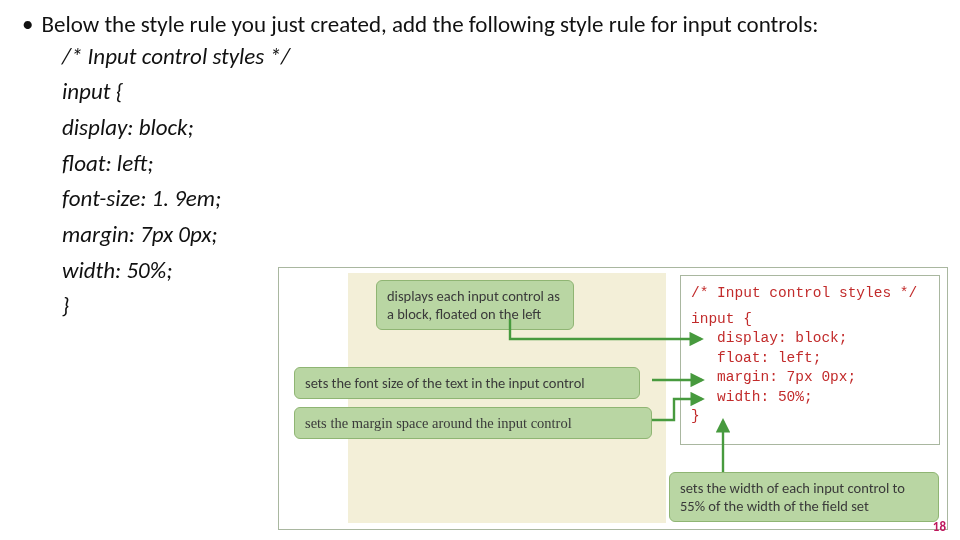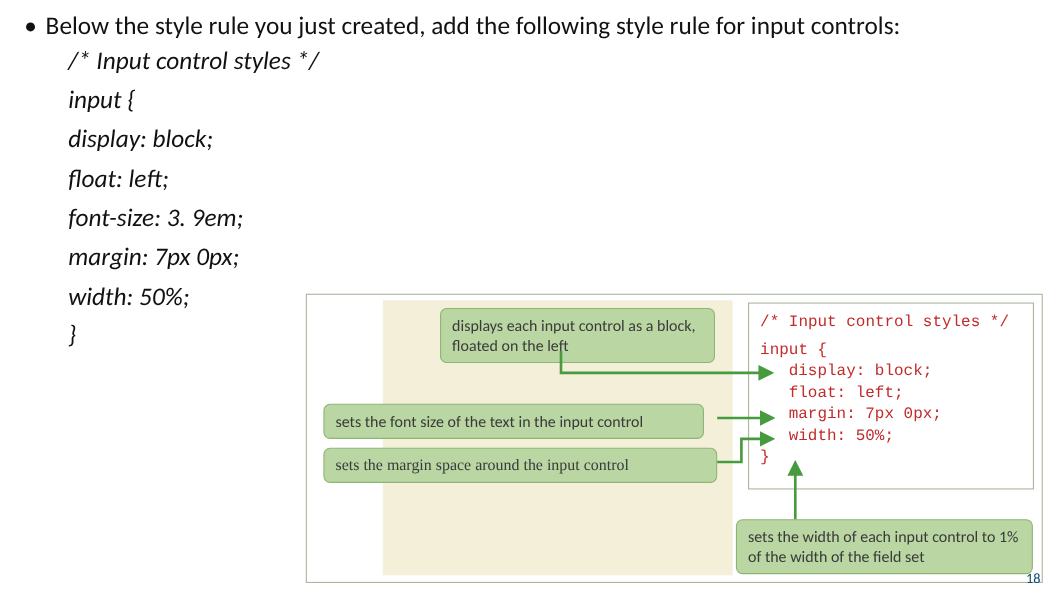--- a/index.html
+++ b/index.html
@@ -78,21 +78,22 @@
     font-size: 14.5px;
     color: #3a3a3a;
     padding: 6px 10px;
     line-height: 1.25;
   }
   .page-num {
     position: absolute;
     right: 14px;
     bottom: 6px;
     font-size: 13px;
-    color: #0c4a6e;
+    color: #be185d;
+    font-weight: bold;
   }
   svg.connectors {
     position: absolute;
     inset: 0;
     width: 100%;
     height: 100%;
     pointer-events: none;
   }
 </style>
 </head>
@@ -101,21 +102,21 @@
 <div class="slide">
   <div class="bullet-row">
     <span class="bullet-dot">•</span>
     <span class="bullet-text">Below the style rule you just created, add the following style rule for input controls:</span>
   </div>
   <div class="code-body">
     <div>/* Input control styles */</div>
     <div>input {</div>
     <div>display: block;</div>
     <div>float: left;</div>
-    <div>font-size: 3. 9em;</div>
+    <div>font-size: 1. 9em;</div>
     <div>margin: 7px 0px;</div>
     <div>width: 50%;</div>
     <div>}</div>
   </div>
 </div>
 
 <div class="figure-wrap">
   <div class="figure-border"></div>
   <div class="beige"></div>
 
@@ -123,24 +124,24 @@
     <div>/* Input control styles */</div>
     <div style="height:6px"></div>
     <div>input {</div>
     <div class="indent">display: block;</div>
     <div class="indent">float: left;</div>
     <div class="indent">margin: 7px 0px;</div>
     <div class="indent">width: 50%;</div>
     <div>}</div>
   </div>
 
-  <div class="callout" style="left:122px; top:13px; width:250px;">displays each input control as a block, floated on the left</div>
+  <div class="callout" style="left:98px; top:13px; width:198px;">displays each input control as a block, floated on the left</div>
   <div class="callout" style="left:16px; top:100px; width:346px;">sets the font size of the text in the input control</div>
   <div class="callout" style="left:16px; top:140px; width:358px;font-family:Liberation Serif, serif;">sets the margin space around the input control</div>
-  <div class="callout" style="left:391px; top:205px; width:270px;">sets the width of each input control to 1% of the width of the field set</div>
+  <div class="callout" style="left:391px; top:205px; width:270px;">sets the width of each input control to 55% of the width of the field set</div>
 
   <svg class="connectors" viewBox="0 0 670 263">
     <defs>
       <marker id="arrow" viewBox="0 0 10 10" refX="8" refY="5" markerWidth="6" markerHeight="6" orient="auto-start-reverse">
         <path d="M 0 0 L 10 5 L 0 10 z" fill="#479a3e"></path>
       </marker>
     </defs>
 
     <path d="M 232 52 L 232 72 L 423 72" stroke="#479a3e" stroke-width="2.4" fill="none" marker-end="url(#arrow)"></path>
 

